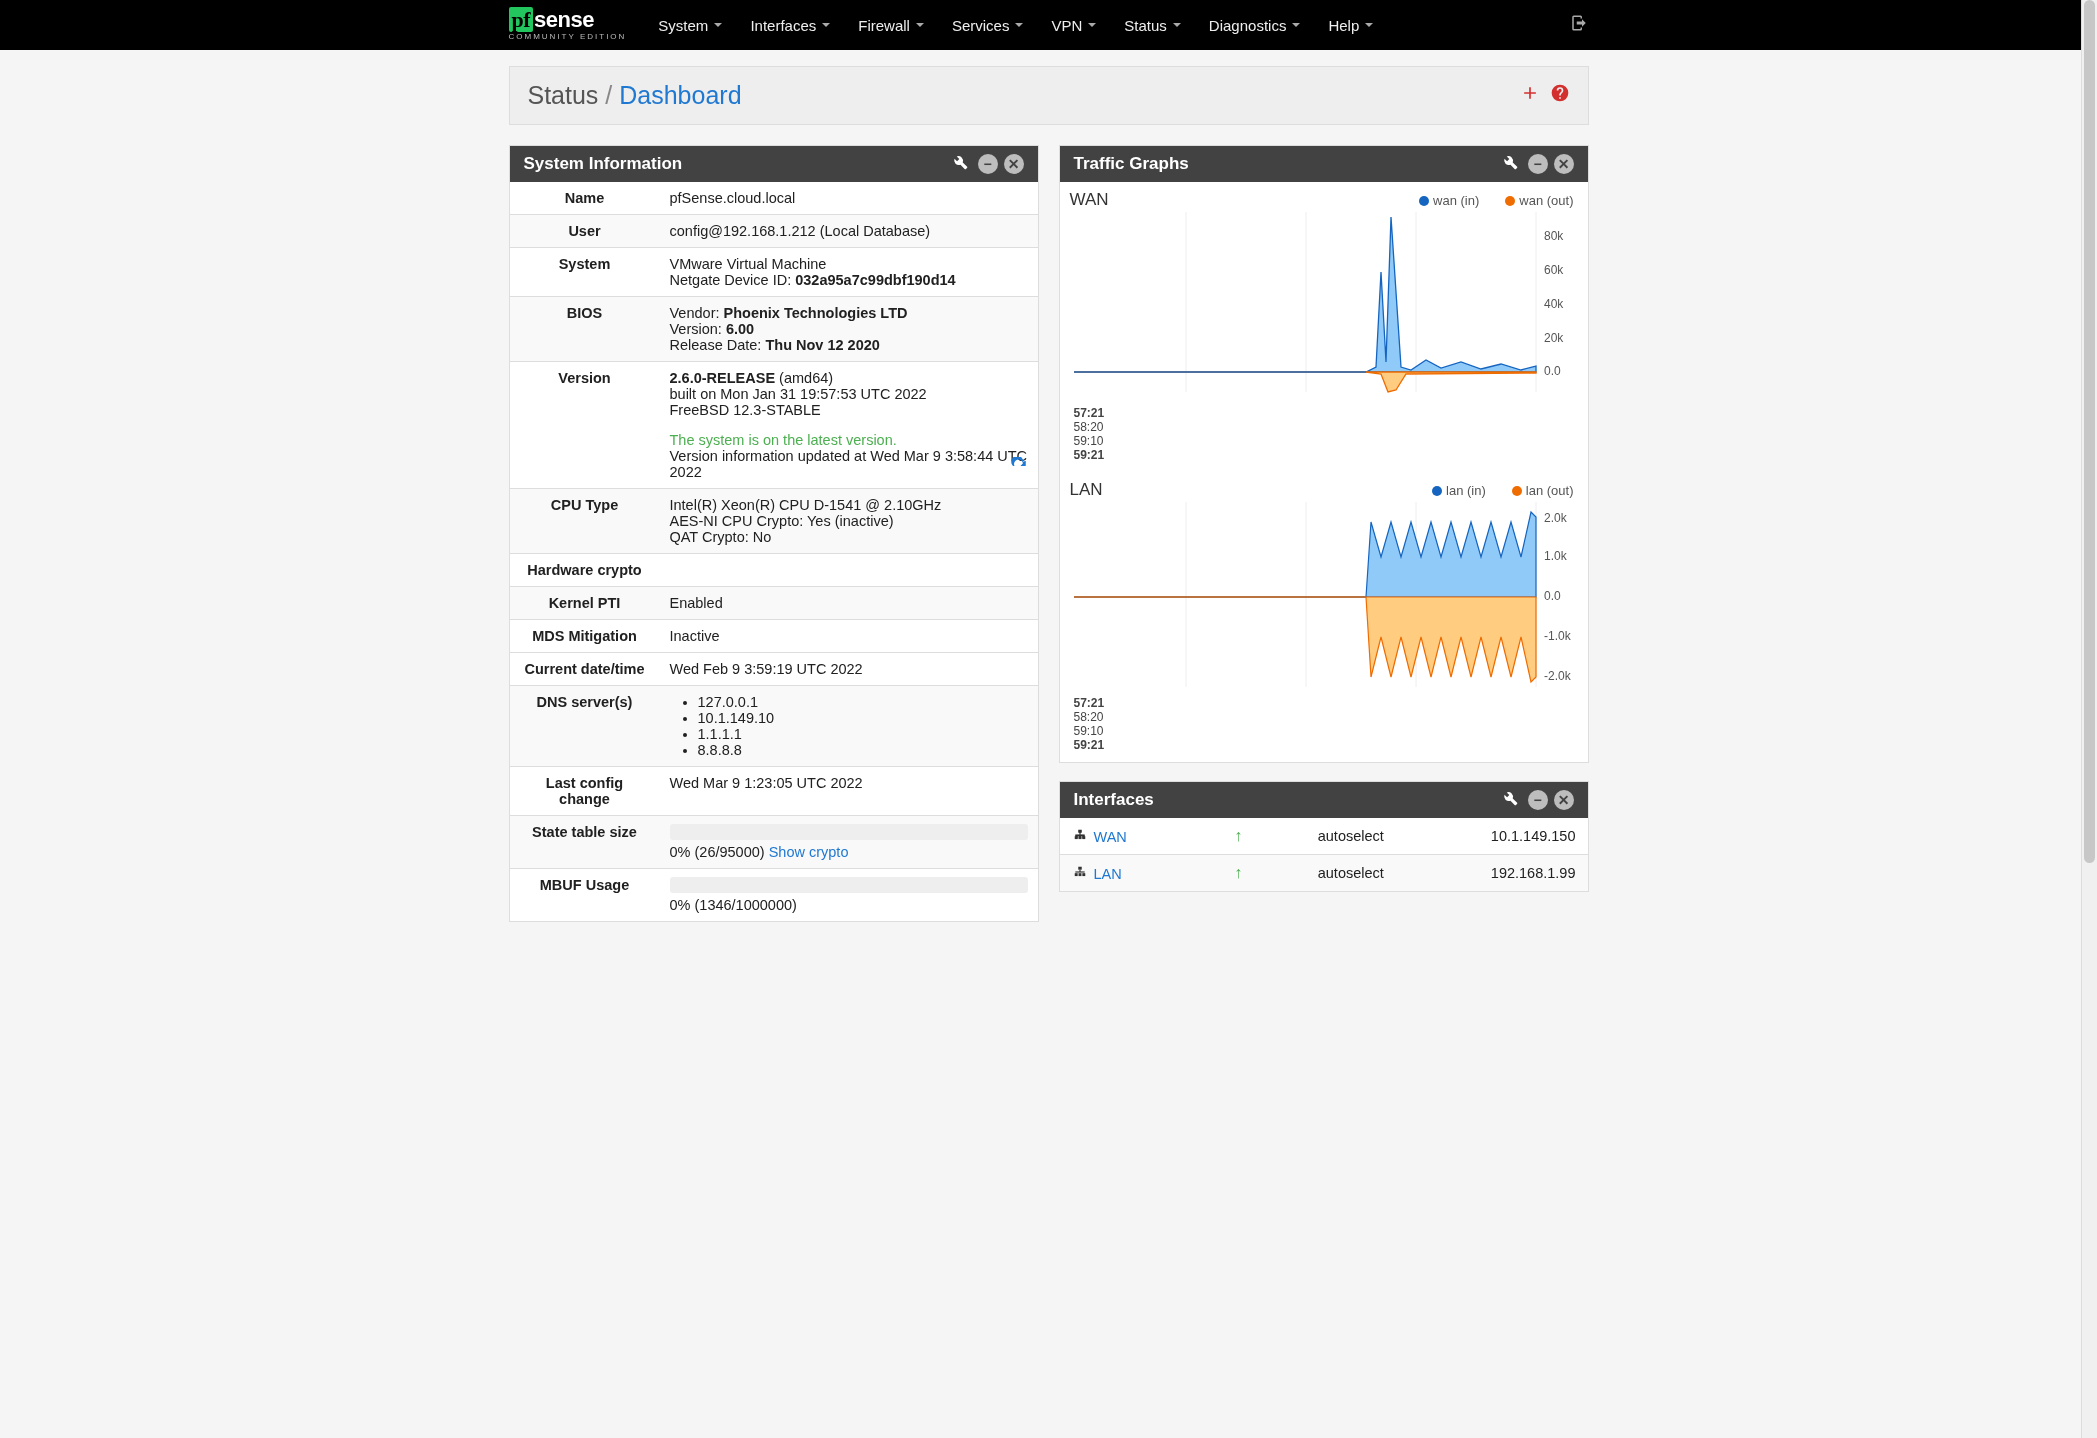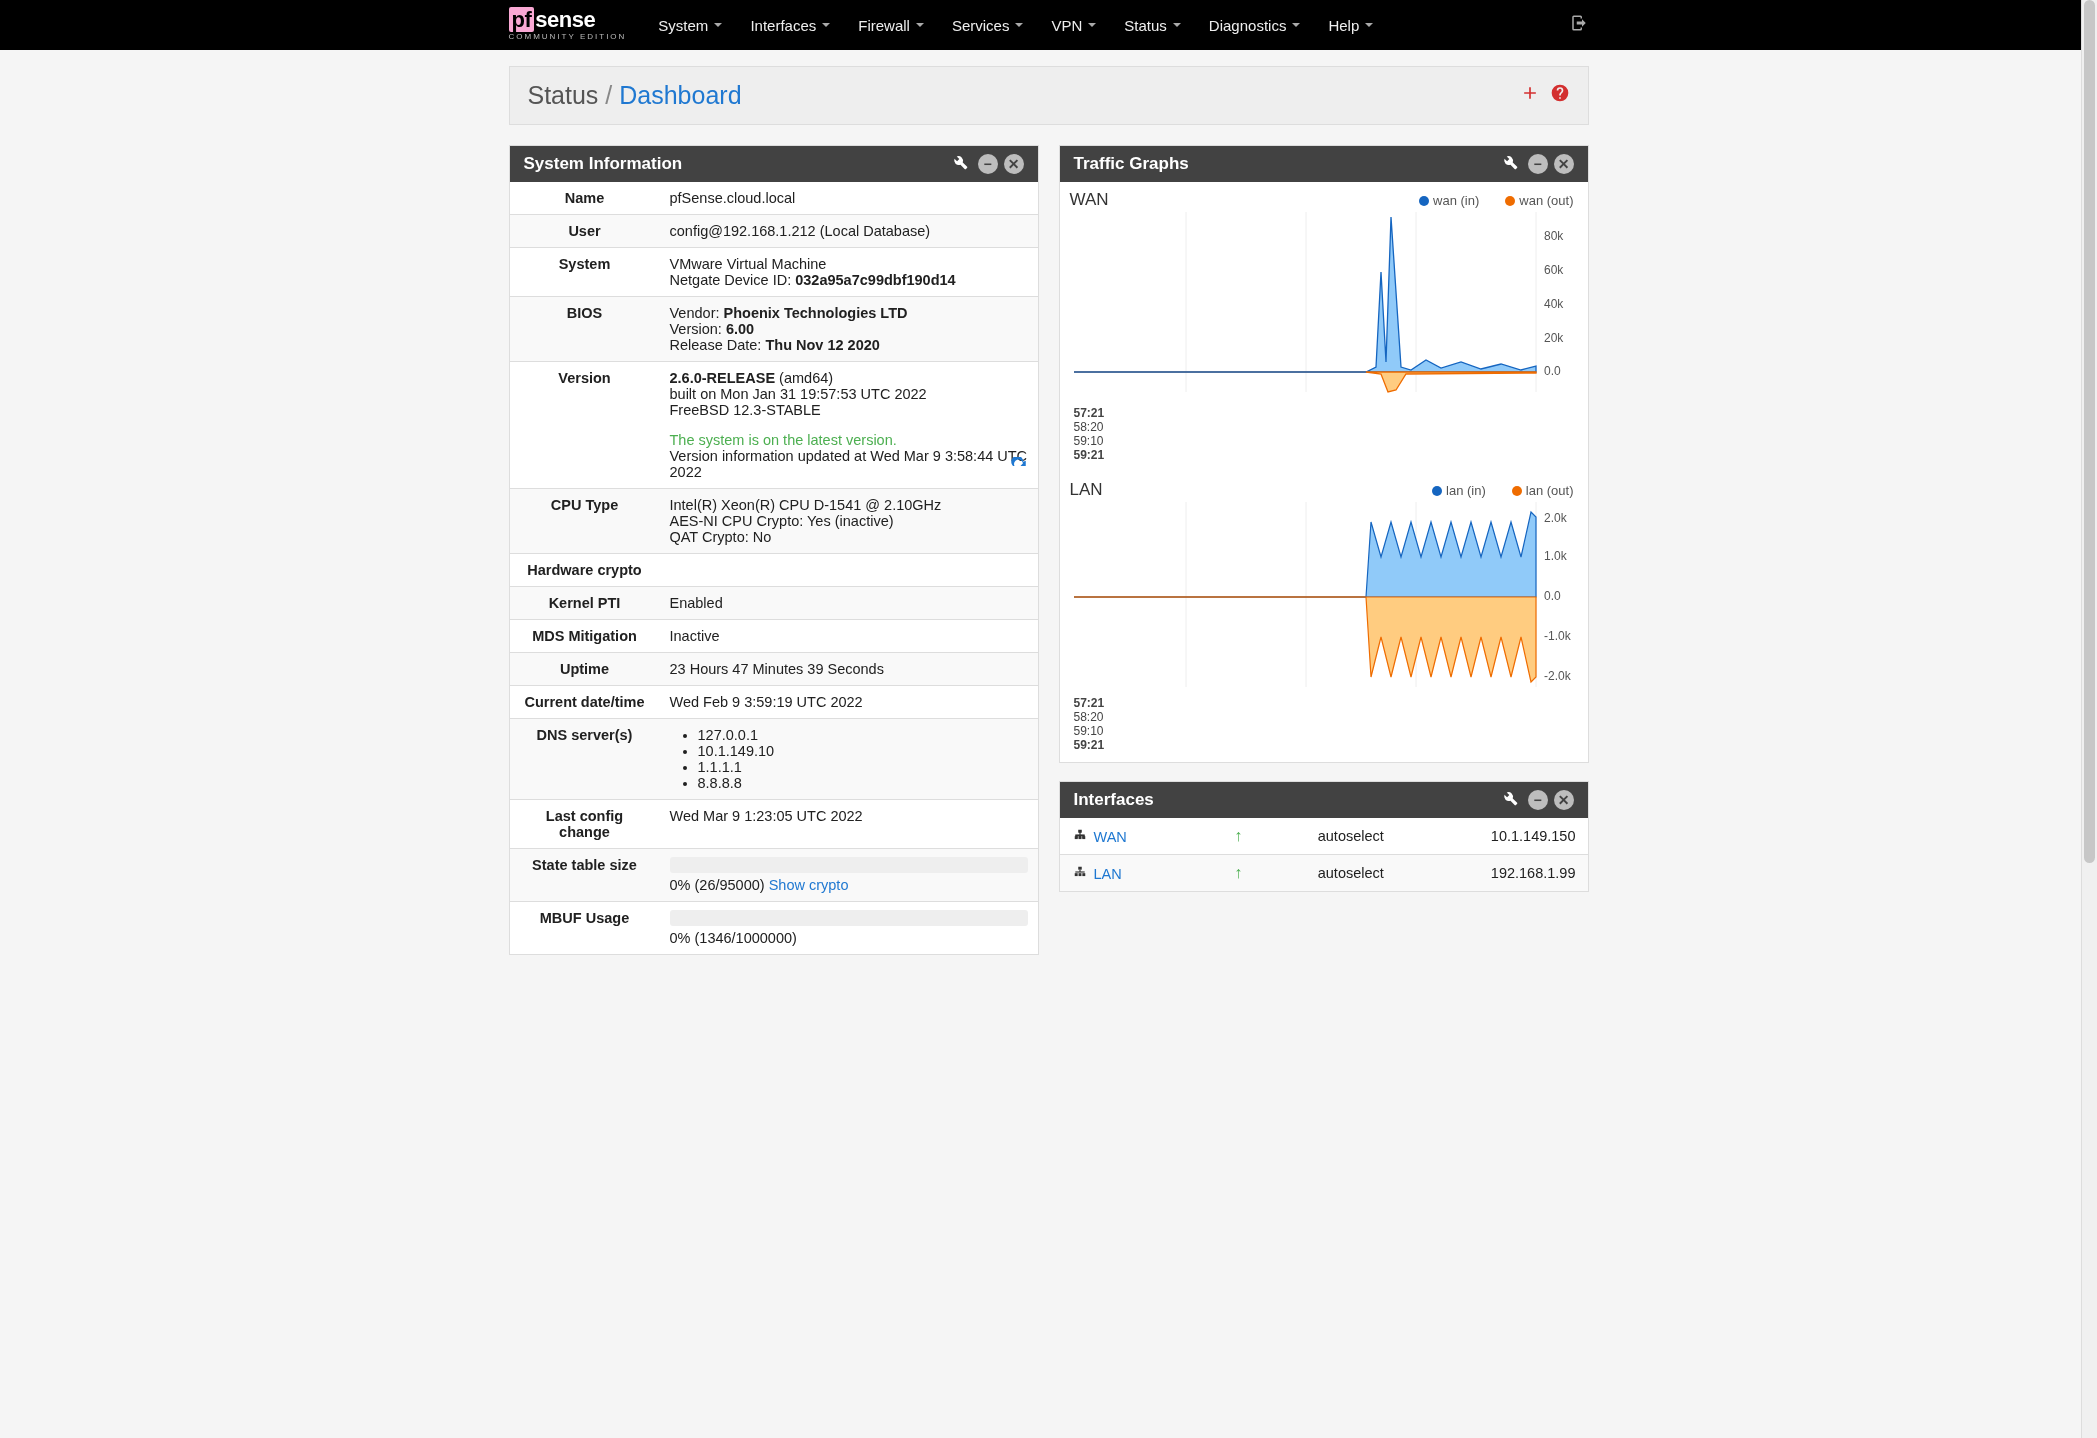--- a/index.html
+++ b/index.html
@@ -15,21 +15,21 @@
     --pagebg:#f5f5f5;
     --rowalt:#f9f9f9;
   }
   html,body{margin:0;padding:0;font-family:"Helvetica Neue",Helvetica,Arial,sans-serif;background:var(--pagebg);color:#212121;font-size:14.5px;}
   a{color:var(--linkblue);text-decoration:none;}
   
   .navbar{background:#000;color:#fff;height:50px;display:flex;align-items:center;padding:0 18px;}
   .nav-container{width:1080px;margin:0 auto;display:flex;align-items:center;height:100%;}
   .brand{display:flex;flex-direction:column;align-items:flex-start;margin-right:20px;line-height:1;}
   .brand-top{font-size:22px;font-weight:700;letter-spacing:-.5px;}
-  .brand-top .pf{background:#f9a8d4;color:#000;padding:0 3px;margin-right:1px;border-radius:2px;}
+  .brand-top .pf{background:#22c55e;color:#000;padding:0 3px;margin-right:1px;border-radius:2px;font-family:Liberation Serif, serif;}
   .brand-sub{font-size:8px;letter-spacing:2px;color:#bbb;margin-top:2px;}
   .nav-menu{display:flex;align-items:center;gap:4px;flex:1;}
   .nav-item{color:#eee;padding:14px 12px;font-size:15px;cursor:pointer;display:flex;align-items:center;gap:6px;}
   .caret{display:inline-block;width:0;height:0;border-left:4px solid transparent;border-right:4px solid transparent;border-top:4px solid #aaa;}
   .nav-right{margin-left:auto;}
   .logout-icon{color:#aaa;font-size:18px;cursor:pointer;}
   
   .container{width:1080px;margin:0 auto;}
   .page-header{display:flex;align-items:center;background:#eeeeee;border:1px solid #ddd;margin-top:16px;padding:14px 18px;}
   .page-header h1{margin:0;font-size:25px;font-weight:400;color:#555;flex:1;}
@@ -223,24 +223,20 @@
                 <td></td>
               </tr>
           <tr class="alt">
                 <th>Kernel PTI</th>
                 <td>Enabled</td>
               </tr>
           <tr>
                 <th>MDS Mitigation</th>
                 <td>Inactive</td>
               </tr>
-          <tr class="alt">
-                <th>Uptime</th>
-                <td>23 Hours 47 Minutes 39 Seconds</td>
-              </tr>
           <tr>
                 <th>Current date/time</th>
                 <td>Wed Feb 9 3:59:19 UTC 2022</td>
               </tr>
           <tr class="alt">
                 <th>DNS server(s)</th>
                 <td>
             <ul class="dns">
               <li>127.0.0.1</li>
               <li>10.1.149.10</li>

